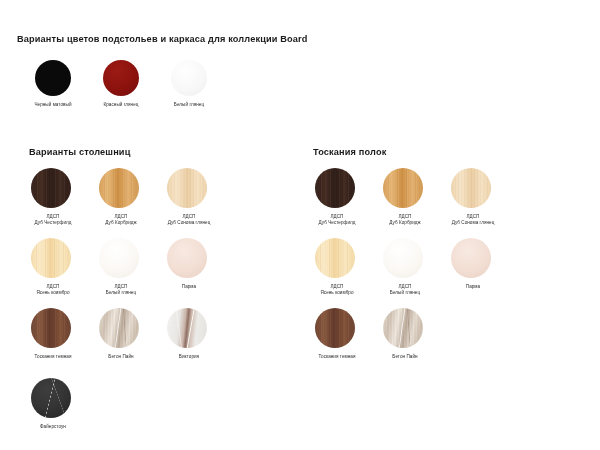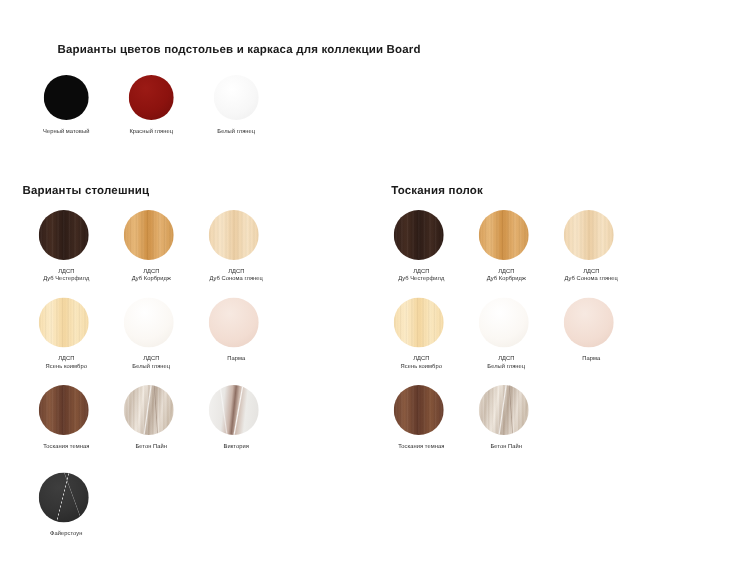--- a/index.html
+++ b/index.html
@@ -17,37 +17,37 @@
   }
   .page {
     position: absolute;
     inset: 0;
     background: #ffffff;
   }
 
   
   .main-title {
     position: absolute;
-    left: 46px;
+    left: 17px;
     top: 34px;
     font-size: 9.2px;
     font-weight: bold;
     letter-spacing: 0.15px;
     color: #1b1b1b;
     white-space: nowrap;
   }
   .section-title {
     position: absolute;
     font-size: 9.2px;
     font-weight: bold;
     letter-spacing: 0.15px;
     color: #1b1b1b;
     white-space: nowrap;
   }
-  #sec-tops-title { left: 18px;  top: 147px; }
+  #sec-tops-title { left: 29px;  top: 147px; }
   #sec-shelves-title { left: 313px; top: 147px; }
 
   
   .group { position: absolute; }
   #group-base    { left: 27px;  top: 60px;  }
   #group-tops    { left: 27px;  top: 168px; }
   #group-shelves { left: 311px; top: 168px; }
 
   .row { position: relative; height: 70px; }
   .row.base-row { height: 52px; }

